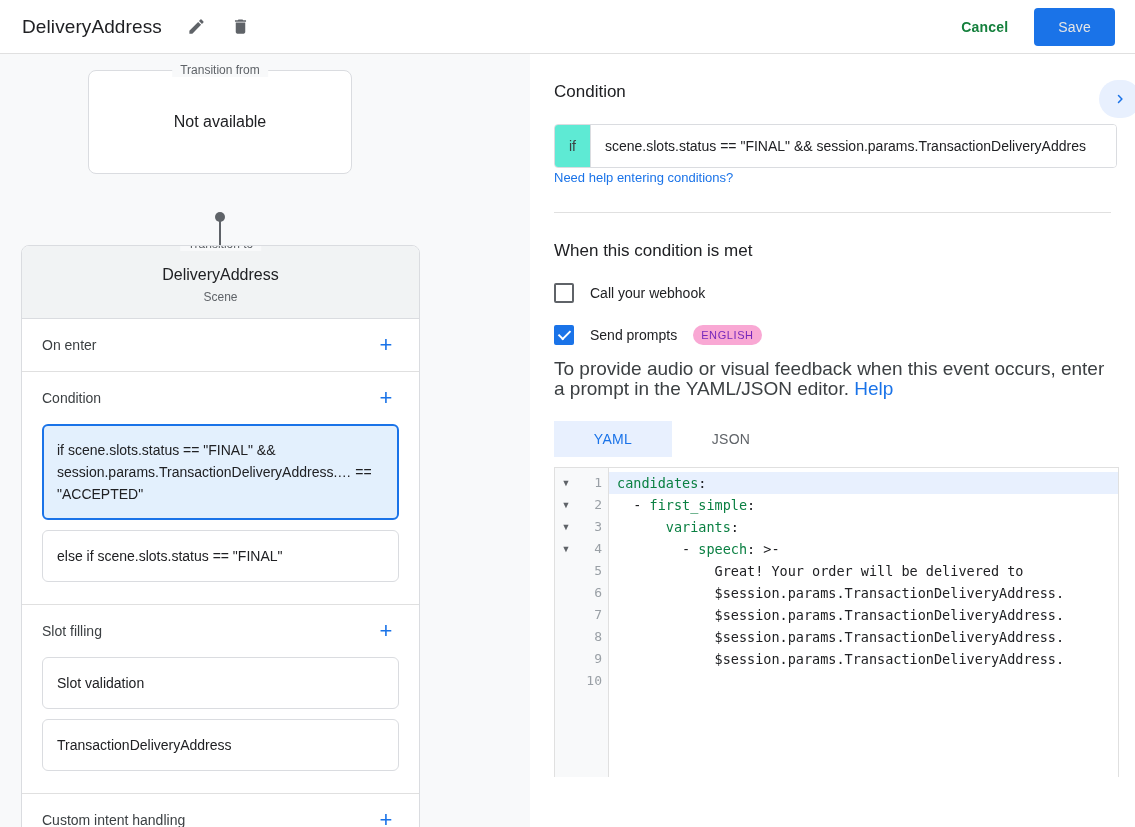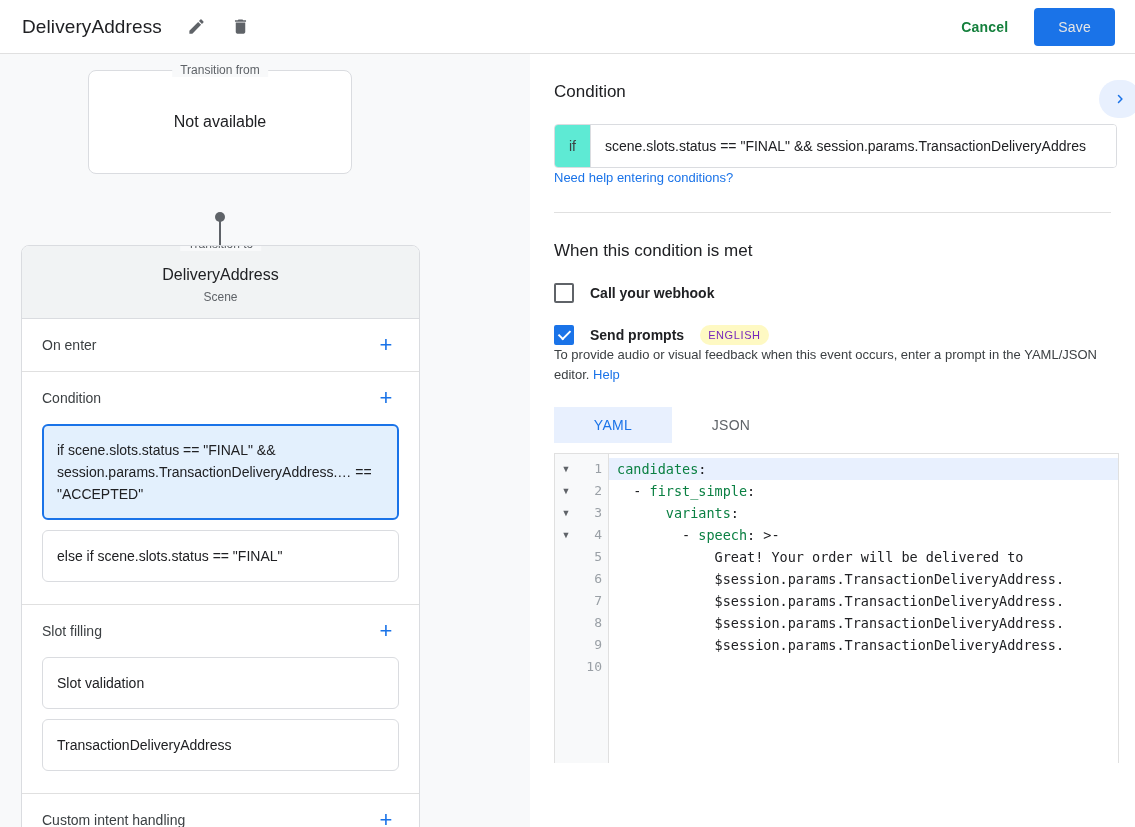--- a/index.html
+++ b/index.html
@@ -171,28 +171,28 @@
     width: 20px; height: 20px; border: 2px solid #5f6368; border-radius: 2px;
     background: #fff; cursor: pointer; flex: none;
     display: flex; align-items: center; justify-content: center;
   }
   .checkbox.checked { background: #1a73e8; border-color: #1a73e8; }
   .checkbox.checked::after {
     content: ""; width: 5px; height: 10px;
     border: solid #fff; border-width: 0 2px 2px 0;
     transform: rotate(45deg) translate(-1px,-1px);
   }
-  .cb-label { margin-left: 16px; font-size: 14px; color: #202124; font-weight: 700; }
+  .cb-label { margin-left: 16px; font-size: 14px; color: #202124; font-weight: 400; }
   .lang-badge {
-    margin-left: 16px; background: #fef9c3; color: #7627bb;
+    margin-left: 16px; background: #f9a8d4; color: #7627bb;
     font-size: 11px; font-weight: 500; letter-spacing: .6px;
     padding: 4px 8px; border-radius: 10px;
   }
   .helper-text {
-    font-size: 13px; color: #3c4043; line-height: 20px;
+    margin-top: 14px; font-size: 19px; color: #3c4043; line-height: 20px;
     max-width: 563px;
   }
   .helper-text a { color: #1a73e8; text-decoration: none; cursor: pointer; }
 
   
   .tabs { margin-top: 22px; display: flex; }
   .tab {
     min-width: 118px; height: 36px; display: flex; align-items: center;
     justify-content: center; font-size: 14px; font-weight: 500;
     color: #5f6368; cursor: pointer; letter-spacing: .3px;

